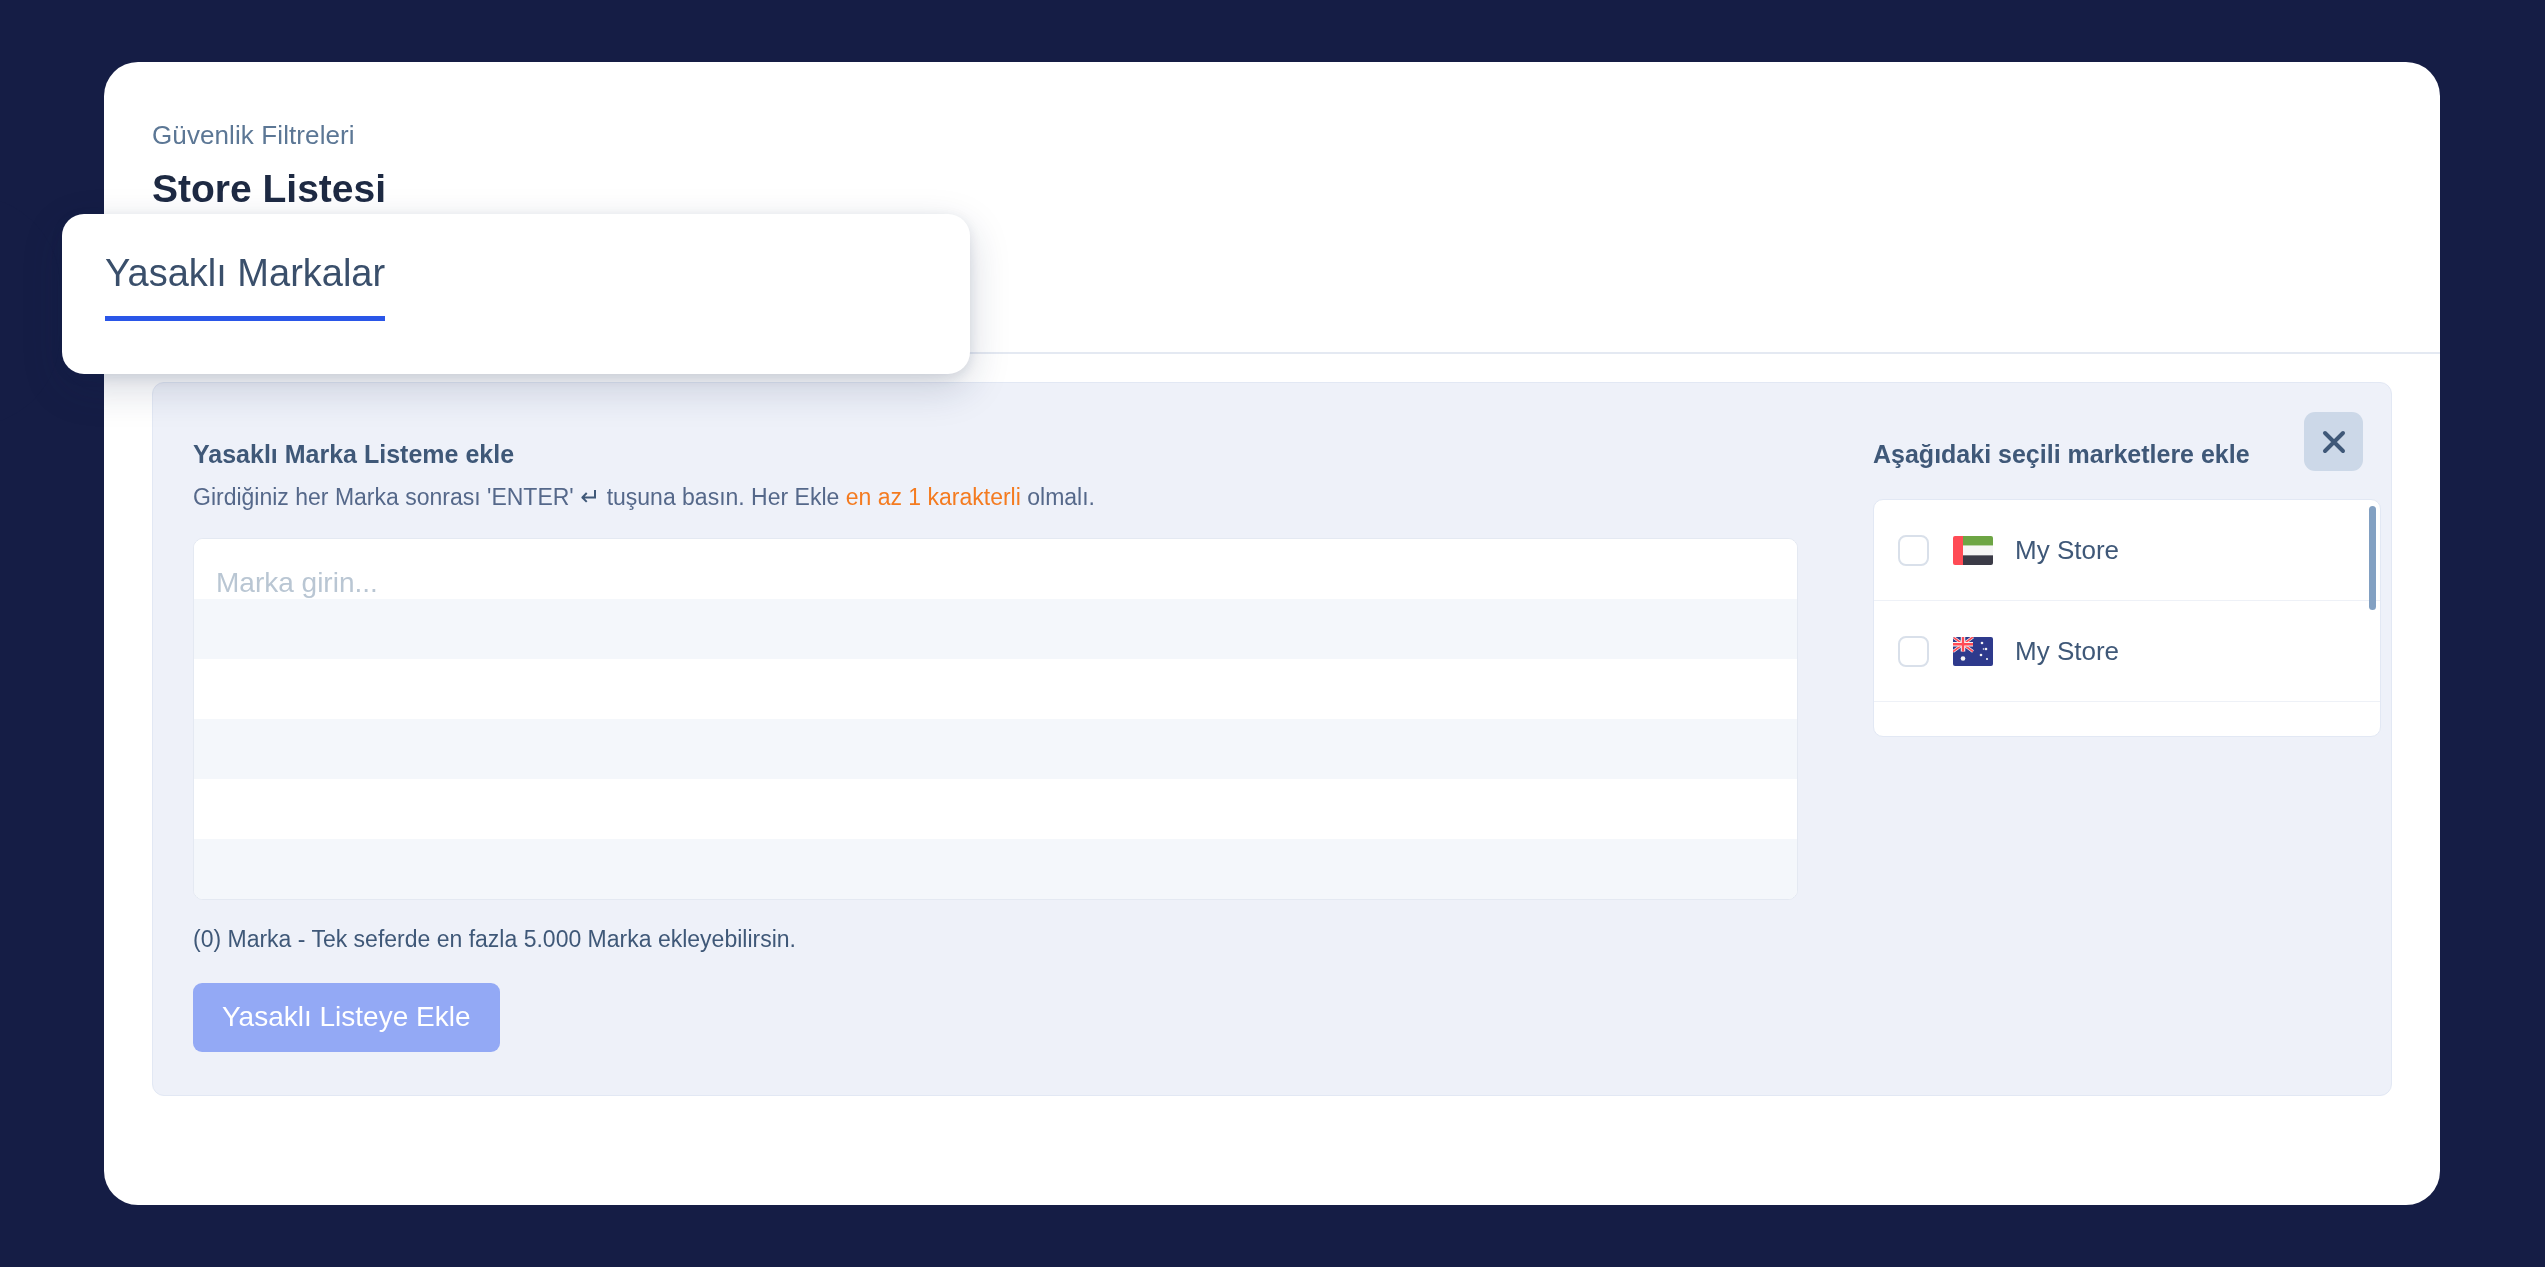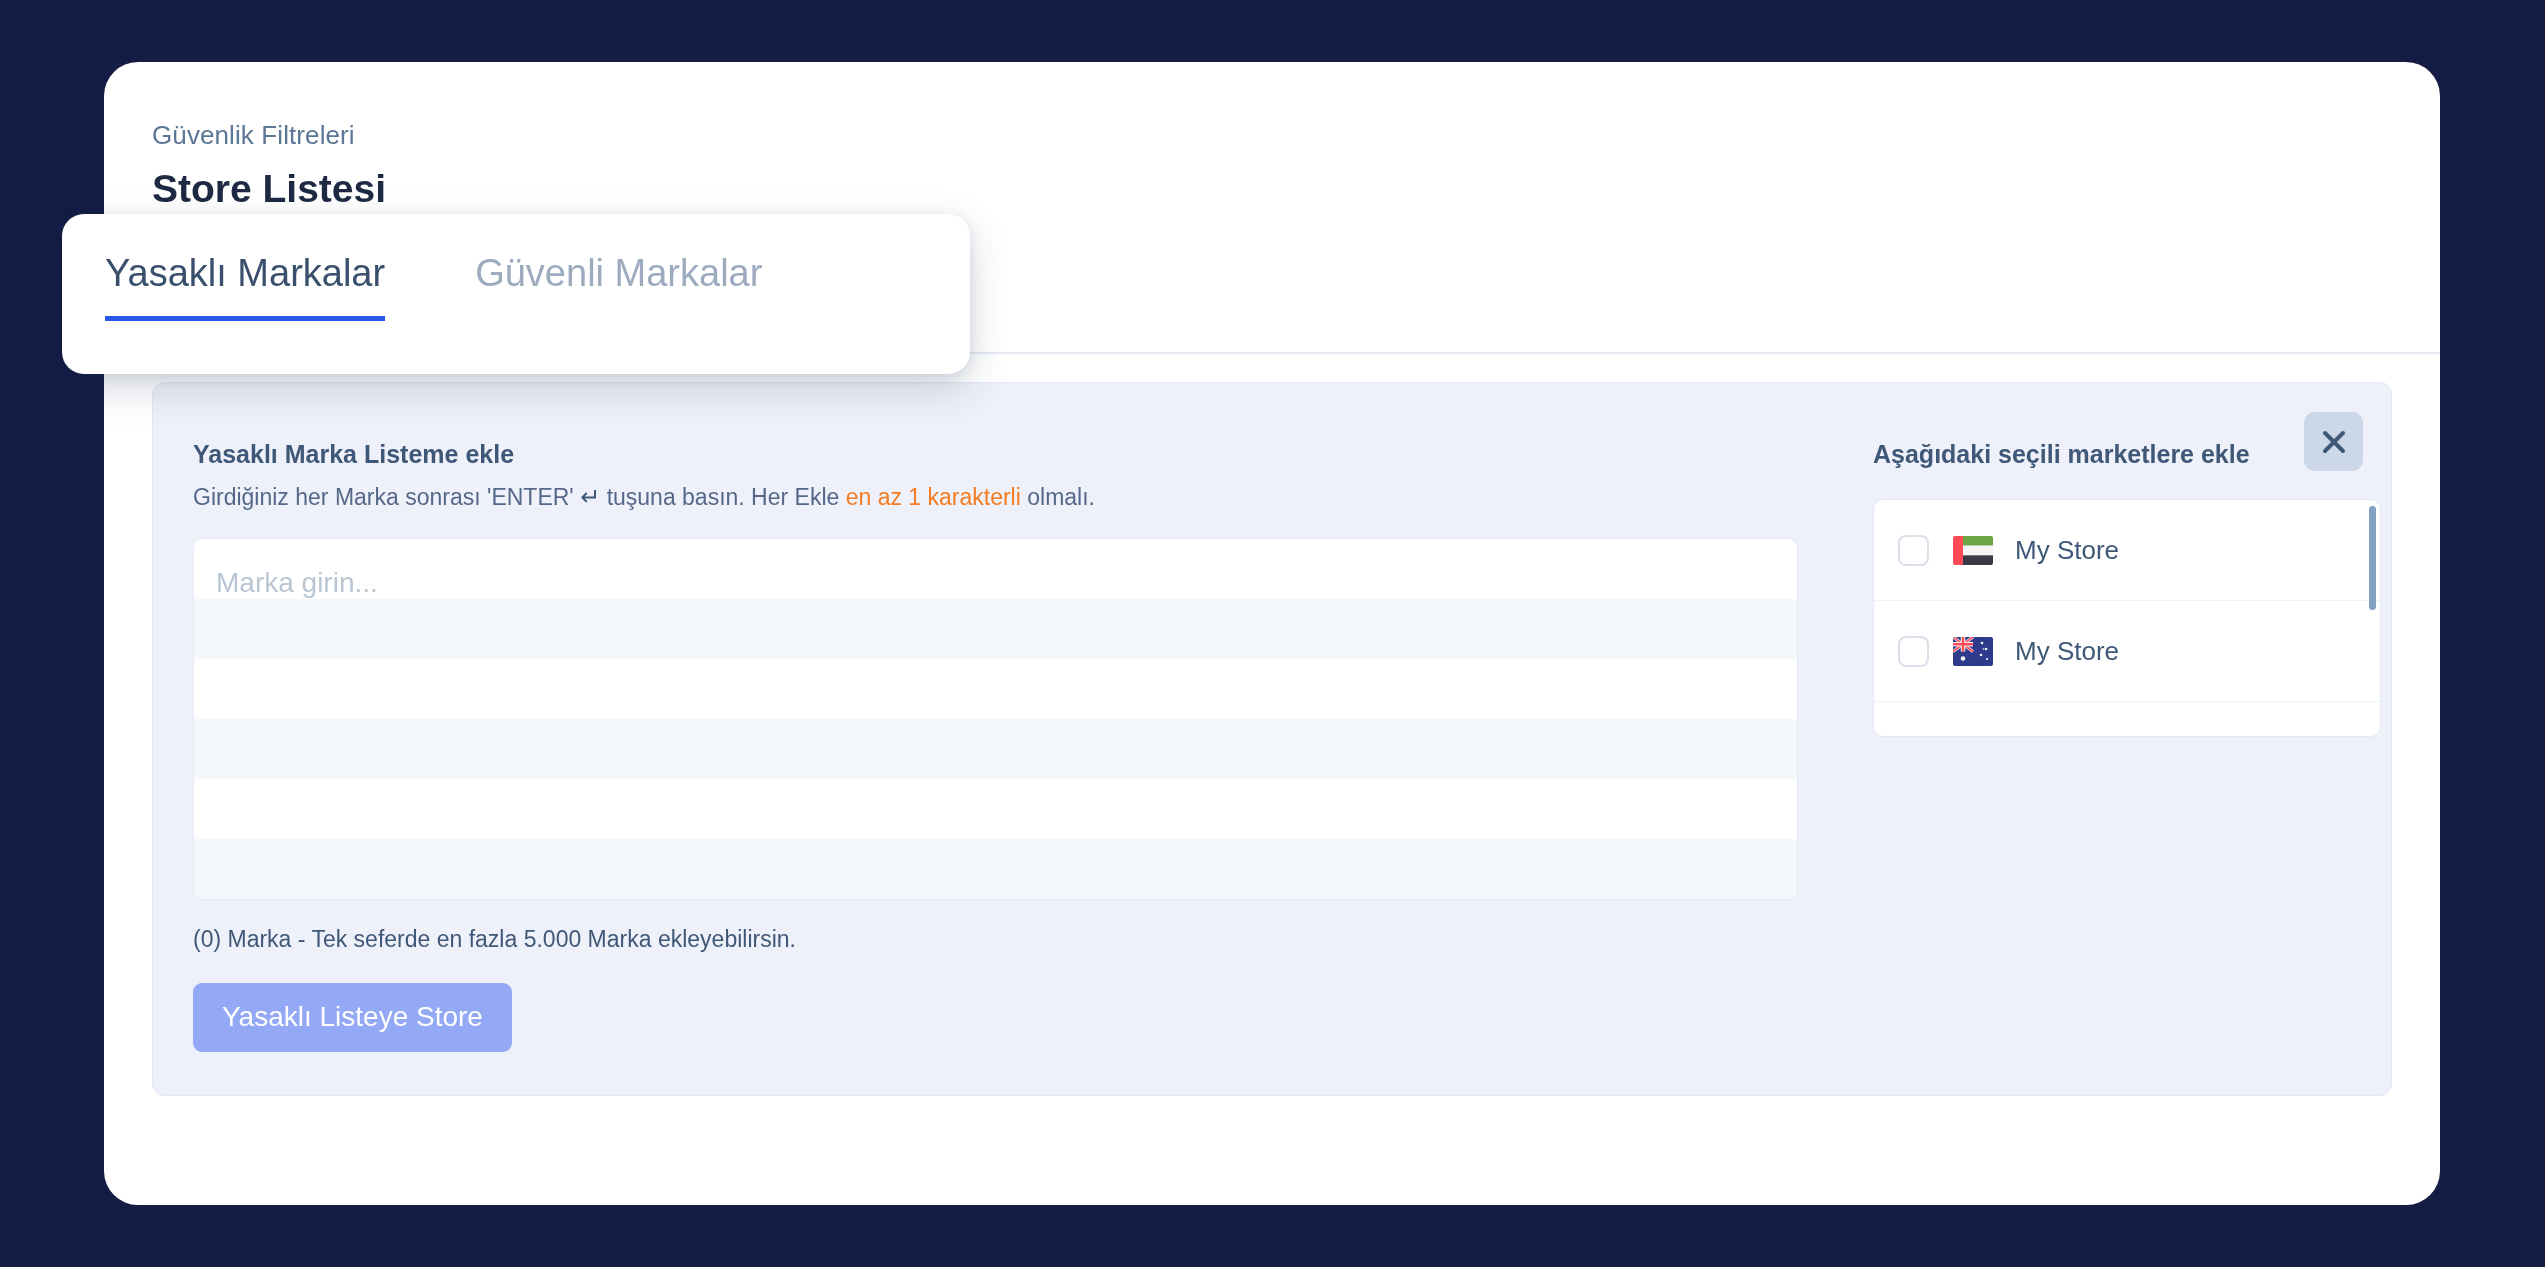--- a/index.html
+++ b/index.html
@@ -357,21 +357,21 @@
             <div class="stripe odd"></div>
             <div class="stripe even"></div>
             <div class="stripe odd"></div>
             <div class="stripe even"></div>
           </div>
           <textarea class="brand-textarea" placeholder="Marka girin..." style=""></textarea>
         </div>
 
         <div class="counter-text">(0) Marka - Tek seferde en fazla 5.000 Marka ekleyebilirsin.</div>
 
-        <button class="submit-btn">Yasaklı Listeye Store</button>
+        <button class="submit-btn">Yasaklı Listeye Ekle</button>
       </div>
 
       <div class="right-col">
         <div class="right-title">Aşağıdaki seçili marketlere ekle</div>
 
         <div class="store-list">
 
           <div class="store-row">
             <span class="cb"></span>
             <span class="flag">
@@ -431,15 +431,14 @@
         </div>
       </div>
 
     </div>
   </div>
 </div>
 
 <div class="tab-card">
   <div class="tabs">
     <div class="tab active">Yasaklı Markalar</div>
-    <div class="tab inactive">Güvenli Markalar</div>
   </div>
 </div>
 
 </body></html>

